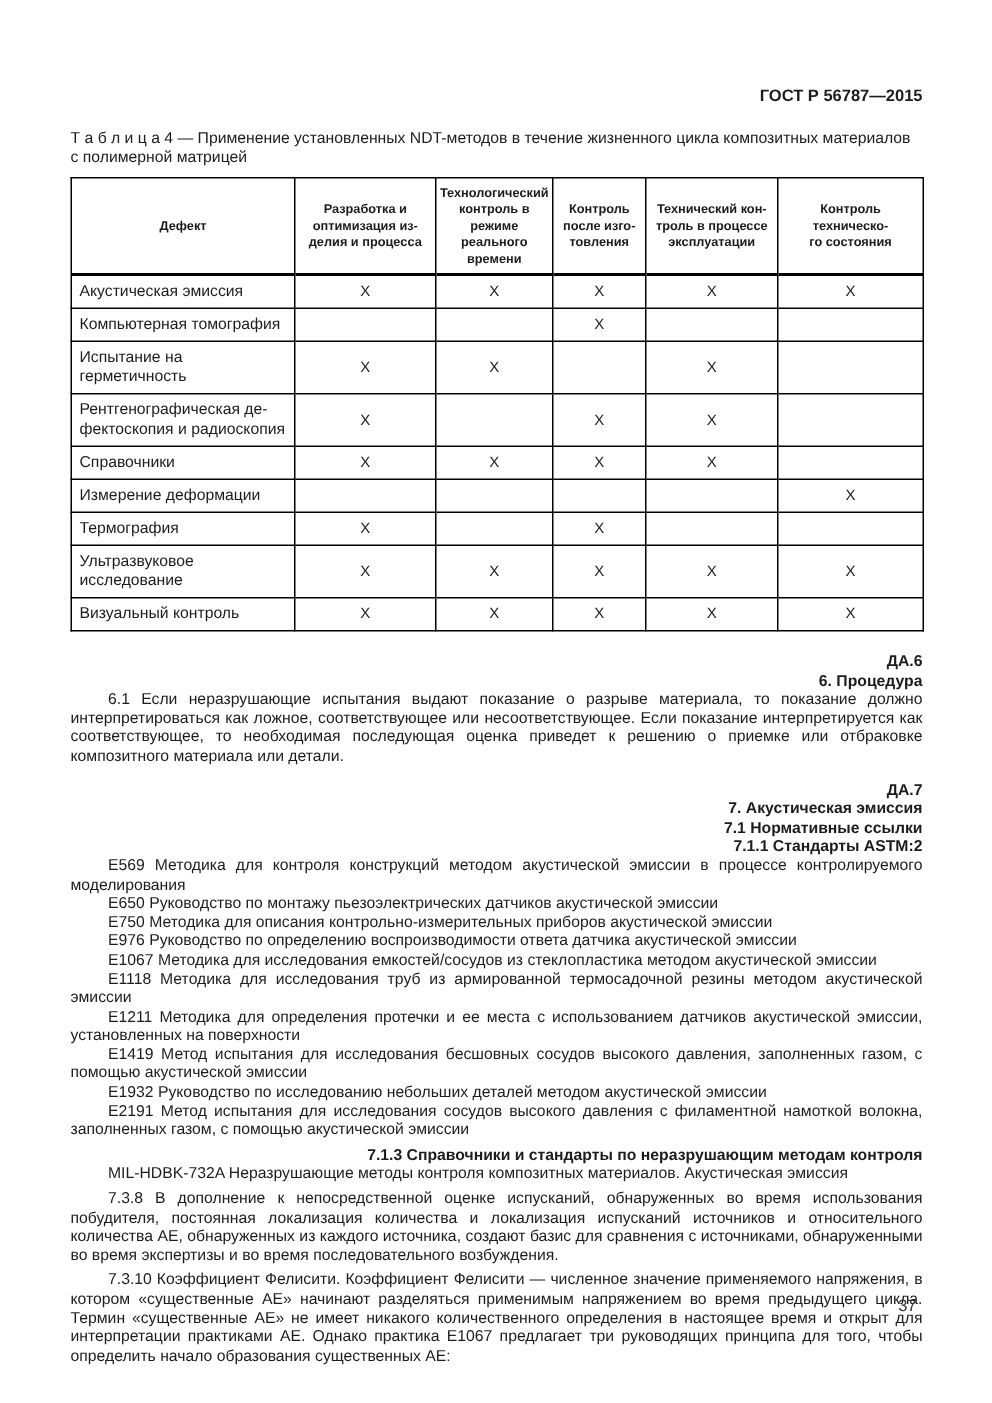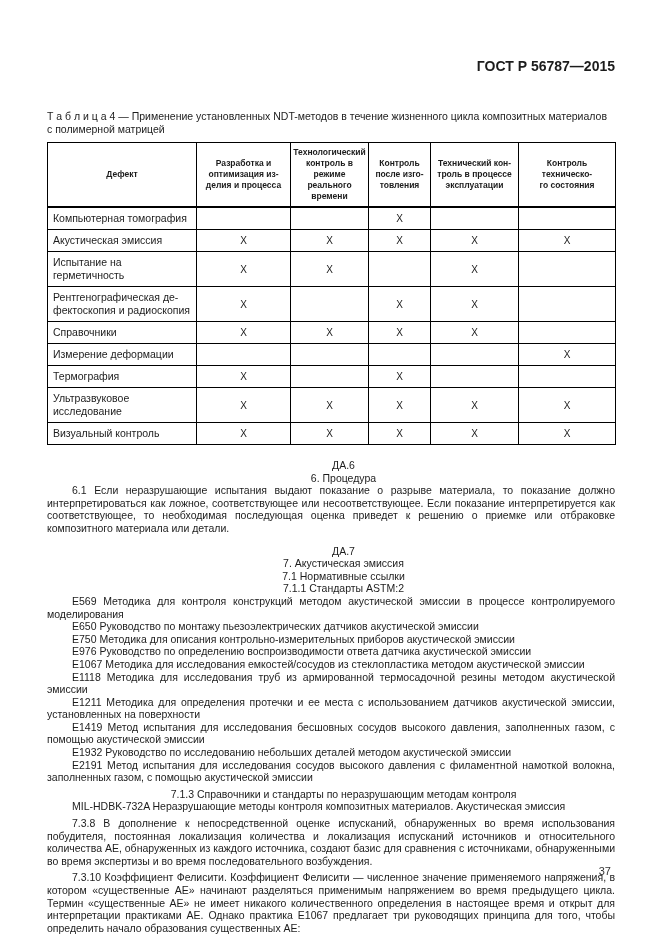--- a/index.html
+++ b/index.html
@@ -9,22 +9,22 @@
     margin:0 auto;
     background:#ffffff;
     font-family:"Liberation Sans", sans-serif;
     color:#1c1c1c;
     overflow:hidden;
   }
   .inner { padding:58px 46px 0 47px; }
   .doc-header {
     text-align:right;
     font-weight:bold;
-    font-size:14px;
-    margin-bottom:36px;
+    font-size:11px;
+    margin-bottom:16px;
   }
   .table-caption {
     font-size:10.5px;
     line-height:13px;
     margin-bottom:6px;
     text-align:left;
   }
   table.ndt {
     border-collapse:collapse;
     width:100%;
@@ -60,22 +60,22 @@
   }
   .content-blocks { margin-top:14px; }
   .block {
     margin:0;
     font-size:10.5px;
     line-height:12.6px;
     text-align:justify;
     text-indent:25px;
   }
   .block.heading {
-    font-weight:normal;
-    text-align:center;
+    font-weight:bold;
+    text-align:right;
   }
   .block.gap   { margin-top:10px; }
   .block.gapsm { margin-top:4px; }
   .page-number {
     position:absolute;
     right:50px;
     bottom:58px;
     font-size:11px;
     color:#333;
   }
@@ -114,34 +114,34 @@
             <th>Технический кон-
 троль в процессе
 эксплуатации</th>
             <th>Контроль
 техническо-
 го состояния</th>
           </tr>
       </thead>
       <tbody>
           <tr>
+            <td class="defect">Акустическая эмиссия</td>
+            <td class="mark">X</td>
+            <td class="mark">X</td>
+            <td class="mark">X</td>
+            <td class="mark">X</td>
+            <td class="mark">X</td>
+          </tr>
+          <tr>
             <td class="defect">Компьютерная томография</td>
             <td class="mark"></td>
             <td class="mark"></td>
             <td class="mark">X</td>
             <td class="mark"></td>
             <td class="mark"></td>
-          </tr>
-          <tr>
-            <td class="defect">Акустическая эмиссия</td>
-            <td class="mark">X</td>
-            <td class="mark">X</td>
-            <td class="mark">X</td>
-            <td class="mark">X</td>
-            <td class="mark">X</td>
           </tr>
           <tr>
             <td class="defect">Испытание на герметичность</td>
             <td class="mark">X</td>
             <td class="mark">X</td>
             <td class="mark"></td>
             <td class="mark">X</td>
             <td class="mark"></td>
           </tr>
           <tr>

